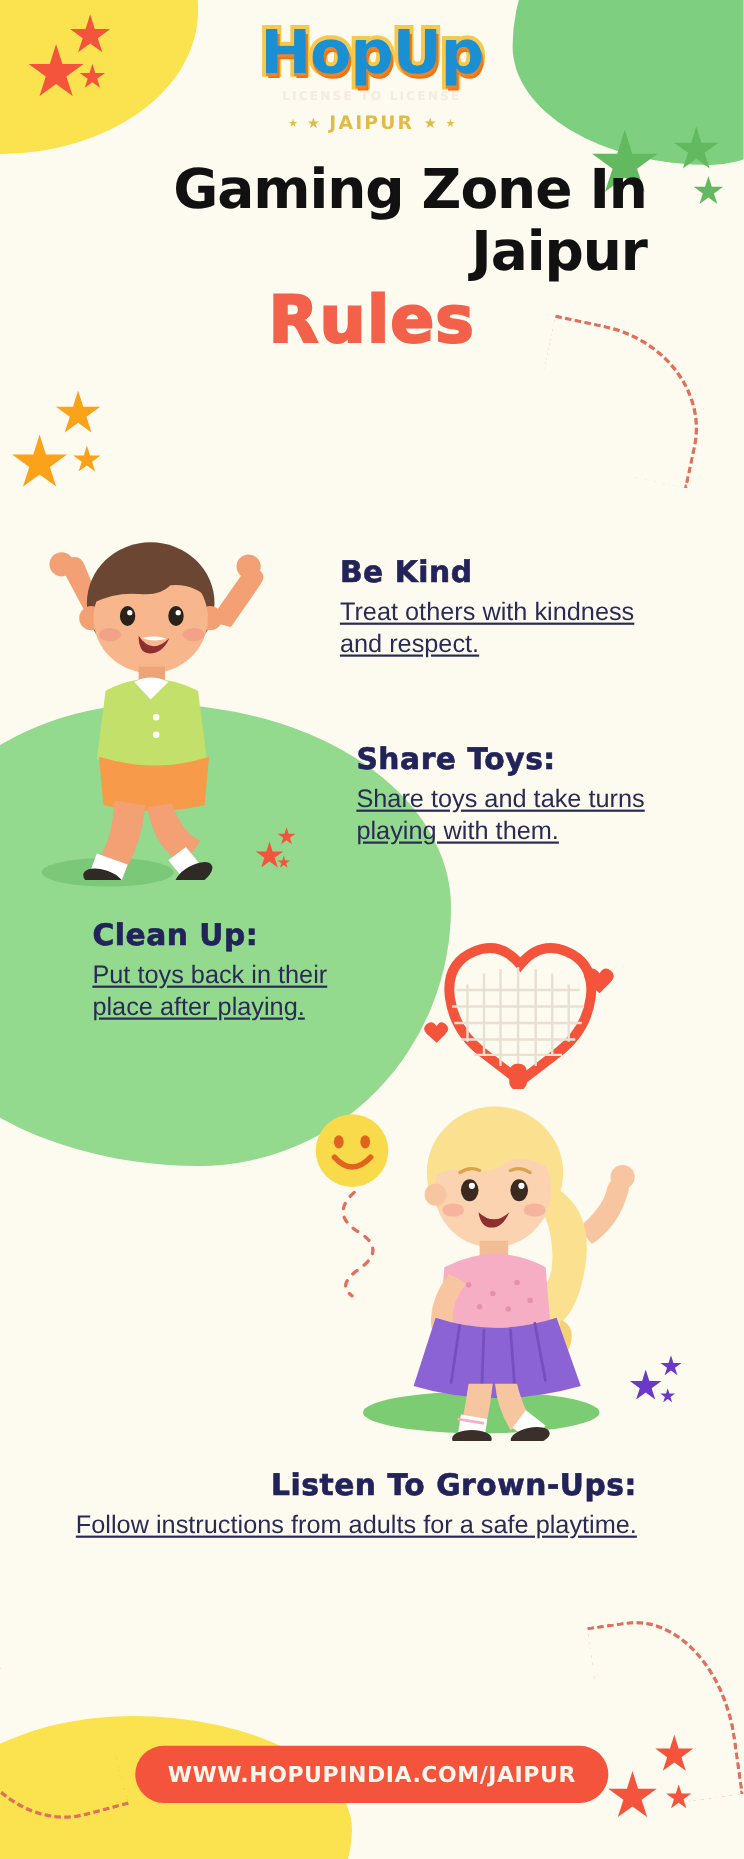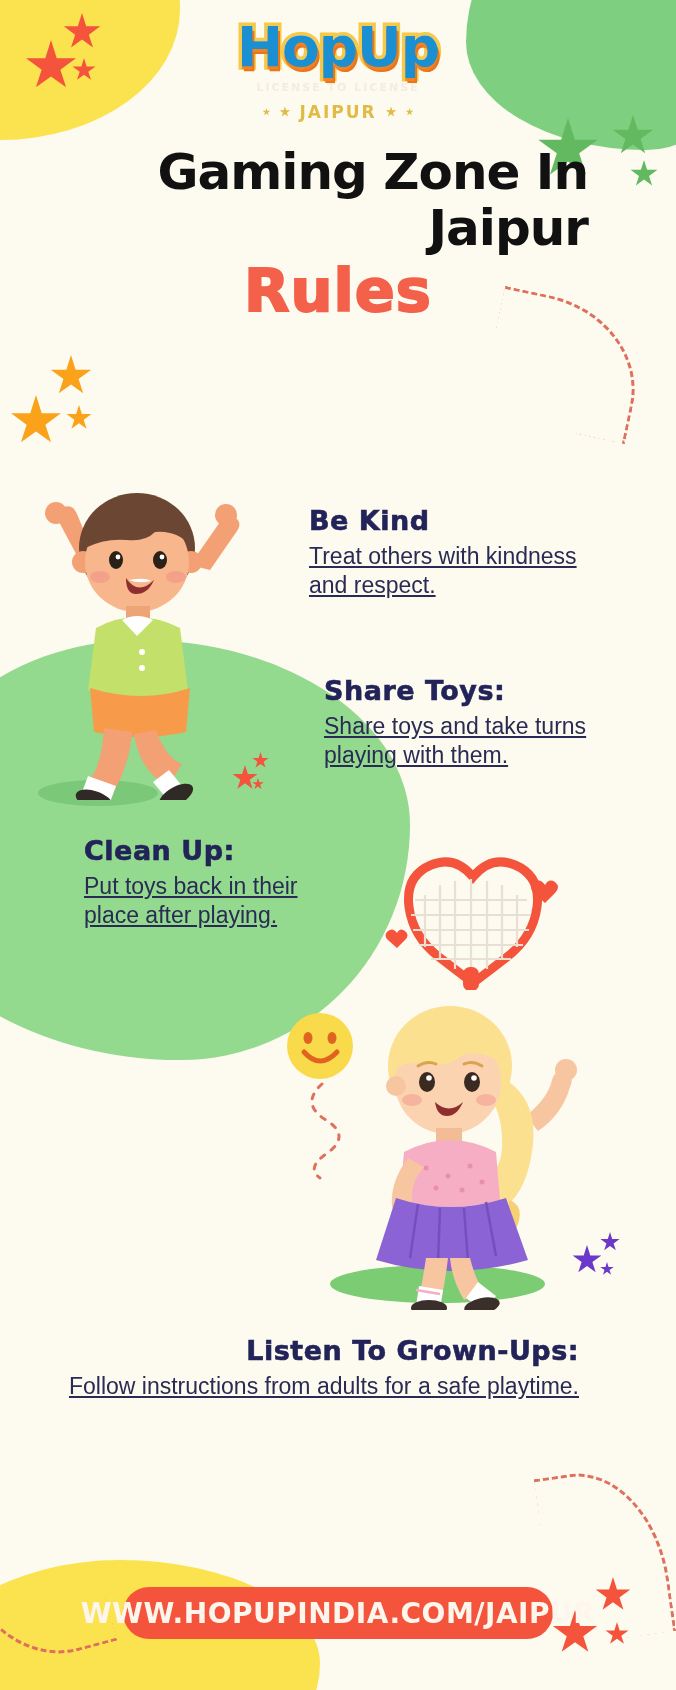--- a/index.html
+++ b/index.html
@@ -139,21 +139,21 @@
   
   .footer-pill {
     position:absolute; left:123px; top:1587px;
     width:430px; height:52px;
     background:#f4543c; border-radius:26px;
     display:flex; align-items:center; justify-content:center;
     z-index:8;
   }
   .footer-pill span {
     font-family:"DejaVu Sans", sans-serif;
-    font-size:28px; font-weight:bold; letter-spacing:.5px;
+    font-size:20px; font-weight:bold; letter-spacing:.5px;
     color:#fdf6ec;
   }
 
   
   .illus { position:absolute; z-index:7; }
   #boy-illustration  { left:30px;  top:470px; }
   #girl-illustration { left:330px; top:990px; }
   #racket-illustration { left:385px; top:855px; }
   #smiley-illustration { left:282px; top:1010px; }
 </style>

